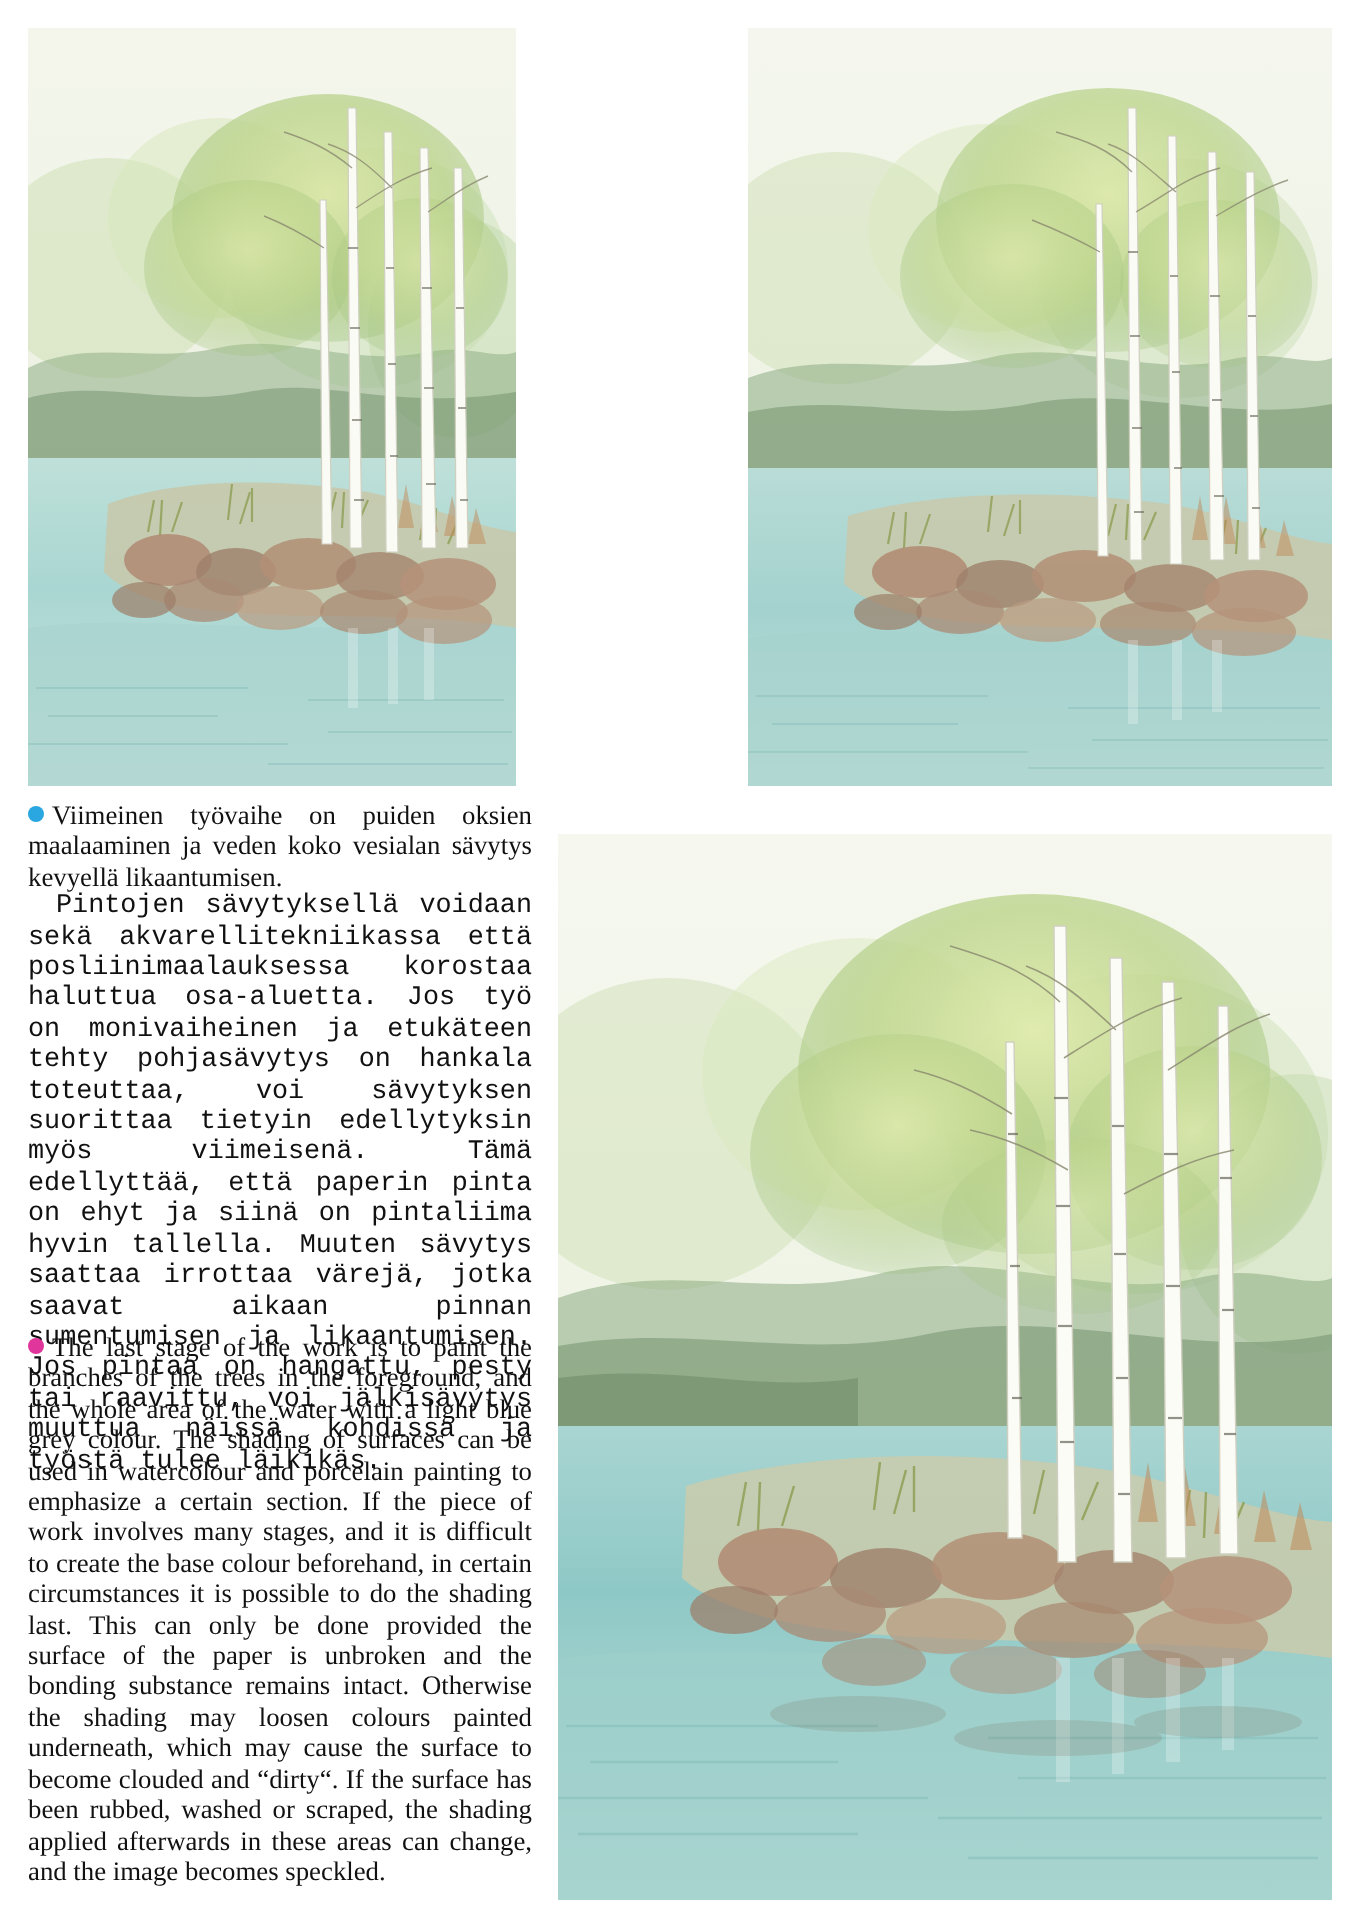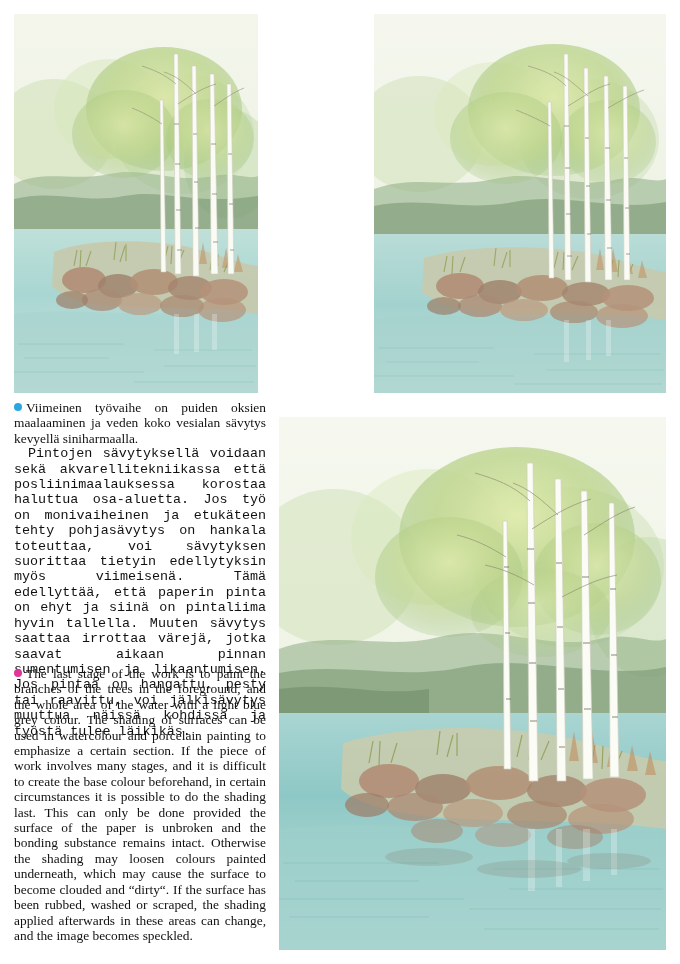--- a/index.html
+++ b/index.html
@@ -439,21 +439,21 @@
       </g>
       <g opacity="0.18" fill="#7a6a55">
         <ellipse cx="150" cy="440" rx="44" ry="9"></ellipse>
         <ellipse cx="250" cy="452" rx="52" ry="9"></ellipse>
         <ellipse cx="330" cy="444" rx="42" ry="8"></ellipse>
       </g>
     </svg>
   </div>
 
   <div class="col" id="col-fi">
-    <p class="para"><span class="bullet blue"></span><span>Viimeinen työvaihe on puiden oksien maalaaminen ja veden koko vesialan sävytys kevyellä siniharmaalla.</span></p>
+    <p class="para"><span class="bullet blue"></span><span>Viimeinen työvaihe on puiden oksien maalaaminen ja veden koko vesialan sävytys kevyellä likaantumisen.</span></p>
     <p class="para">Pintojen sävytyksellä voidaan sekä akvarellitekniikassa että posliinimaalauksessa korostaa haluttua osa-aluetta. Jos työ on monivaiheinen ja etukäteen tehty pohjasävytys on hankala toteuttaa, voi sävytyksen suorittaa tietyin edellytyksin myös viimeisenä. Tämä edellyttää, että paperin pinta on ehyt ja siinä on pintaliima hyvin tallella. Muuten sävytys saattaa irrottaa värejä, jotka saavat aikaan pinnan sumentumisen ja likaantumisen. Jos pintaa on hangattu, pesty tai raavittu, voi jälkisävytys muuttua näissä kohdissa ja työstä tulee läikikäs.</p>
   </div>
 
   <div class="col" id="col-en">
     <p class="para"><span class="bullet pink"></span><span>The last stage of the work is to paint the branches of the trees in the foreground, and the whole area of the water with a light blue grey colour.   The shading of surfaces can be used in watercolour and porcelain painting to emphasize a certain section. If the piece of work involves many stages, and it is difficult to create the base colour beforehand, in certain circumstances it is possible to do the shading last. This can only be done provided the surface of the paper is unbroken and the bonding substance remains intact. Otherwise the shading may loosen colours painted underneath, which may cause the surface to become clouded and “dirty“. If the surface has been rubbed, washed or scraped, the shading applied afterwards in these areas can change, and the image becomes speckled.</span></p>
   </div>
 
 </div>
 
 </body></html>

